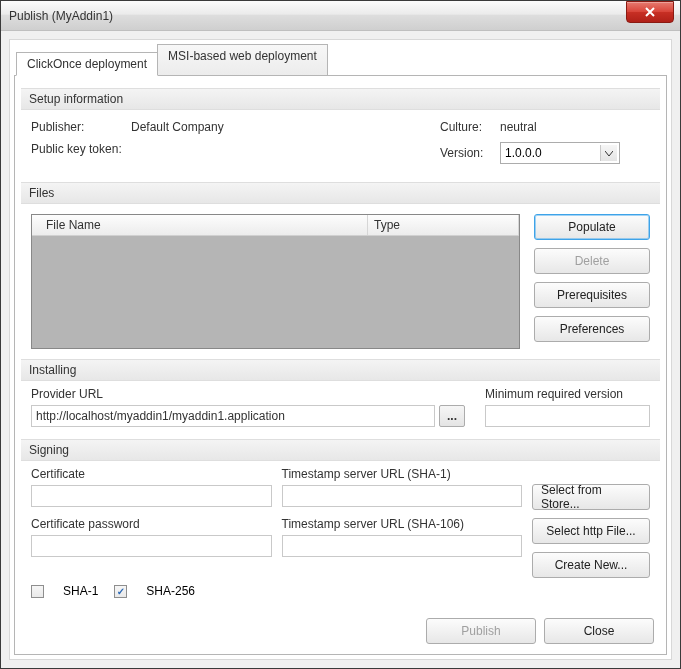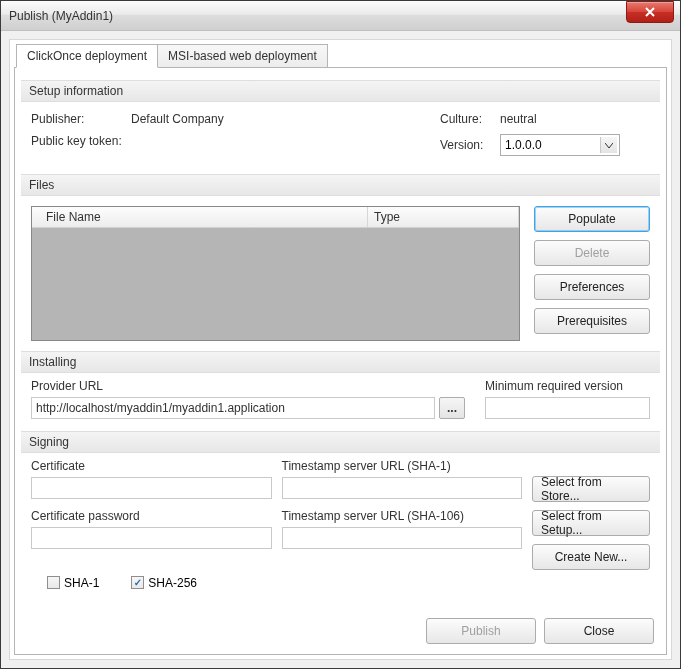--- a/index.html
+++ b/index.html
@@ -44,20 +44,21 @@
     background: linear-gradient(to bottom,#f7f7f7,#ececec);
     border-bottom: 1px solid #b5b5b5;
     margin-right: -1px;
     color: #333;
     position: relative;
   }
   .tab.active {
     background: #fff;
     border-bottom: 1px solid #fff;
     z-index: 2;
+    margin-top: 8px;
   }
   .tab-panel {
     border: 1px solid #b5b5b5;
     background: #fff;
     flex: 1;
     padding: 6px;
     display: flex; flex-direction: column;
     overflow: auto;
   }
   .section-head {
@@ -133,21 +134,21 @@
     border: 1px solid #acacac; border-radius: 2px;
     display:flex; align-items:center; justify-content:center;
     font-weight:bold; color:#333;
   }
   .sign-grid { display:flex; gap: 10px; padding: 0 10px;}
   .sign-col1 { flex: 1;}
   .sign-col2 { flex: 1;}
   .sign-col3 { width: 118px; display:flex; flex-direction:column; gap:8px; padding-top: 17px;}
   .sign-col1 .field, .sign-col2 .field { margin-bottom: 10px;}
   .chk-row { display:flex; gap: 16px; padding: 6px 10px 2px 10px; align-items:center;}
-  .chk { display:flex; align-items:flex-start; gap:4px;margin-left:16px; }
+  .chk { display:flex; align-items:flex-end; gap:19px; }
   .chk-box { width:13px; height:13px; border:1px solid #8e8e8e; background: linear-gradient(to bottom,#f6f6f6,#e9e9e9); display:flex; align-items:center; justify-content:center;}
   .chk-box.checked::after{ content:"✓"; font-size:10px; color:#2a68b5; font-weight:bold; line-height:1;}
   .bottom-buttons { display:flex; justify-content:flex-end; gap:8px; padding: 8px 6px 4px 6px; margin-top: auto;}
   .bottom-buttons .btn { width: 110px;}
 </style>
 </head>
 <body>
 
 <div class="window">
   <div class="titlebar">
@@ -198,22 +199,22 @@
       <div class="files-wrap">
         <div class="files-table-box">
           <div class="files-header">
             <div class="files-col name">File Name</div>
             <div class="files-col type">Type</div>
           </div>
         </div>
         <div class="files-buttons">
           <div class="btn primary">Populate</div>
           <div class="btn disabled">Delete</div>
+          <div class="btn">Prerequisites</div>
           <div class="btn">Preferences</div>
-          <div class="btn">Prerequisites</div>
         </div>
       </div>
 
       <div class="section-head">Installing</div>
       <div class="provider-row">
         <div class="prov-left">
           <span class="field-label">Provider URL</span>
           <div class="prov-input-row">
             <input class="input" style="flex: 1 1 0%;" value="http://localhost/myaddin1/myaddin1.application">
             <div class="browse-btn">...</div>
@@ -242,21 +243,21 @@
             <span class="field-label">Timestamp server URL (SHA-1)</span>
             <input class="input" style="width: 100%;" value="">
           </div>
           <div class="field">
             <span class="field-label">Timestamp server URL (SHA-106)</span>
             <input class="input" style="width: 100%;" value="">
           </div>
         </div>
         <div class="sign-col3">
           <div class="btn">Select from Store...</div>
-          <div class="btn">Select from Setup...</div>
+          <div class="btn">Select http File...</div>
           <div class="btn">Create New...</div>
         </div>
       </div>
       <div class="chk-row">
         <div class="chk">
           <div class="chk-box"></div>
           <span>SHA-1</span>
         </div>
         <div class="chk">
           <div class="chk-box checked"></div>

